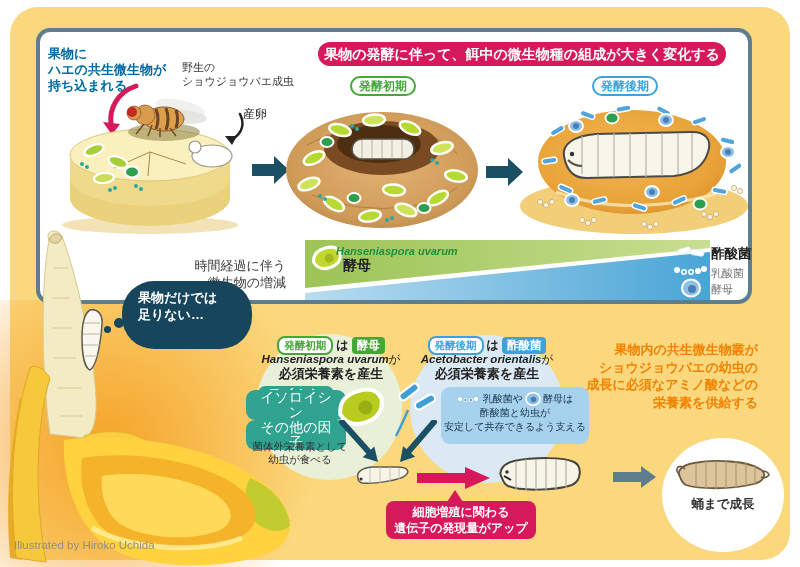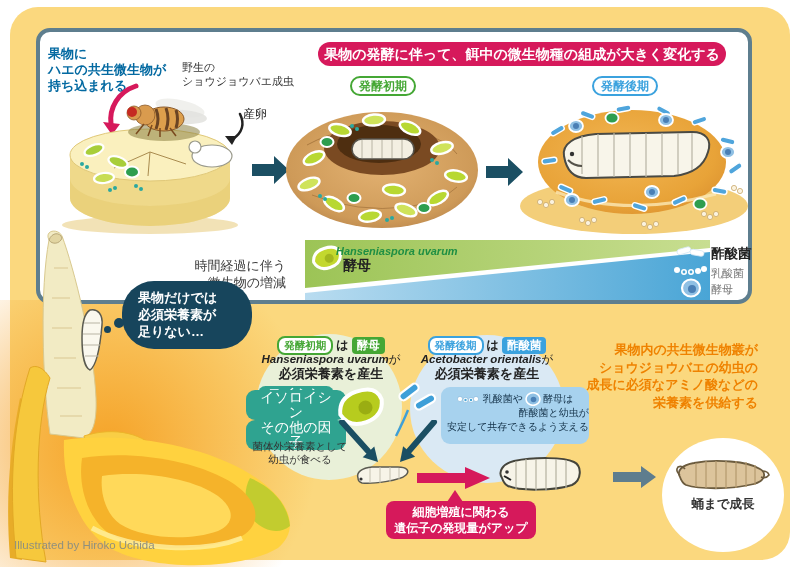--- a/index.html
+++ b/index.html
@@ -34,21 +34,21 @@
   .badge{color:#fff;font-weight:bold;font-size:11.5px;line-height:15px;padding:1px 5px;border-radius:4px;}
   .badge.g{background:#45A735;}
   .badge.b{background:#3BA2DE;}
   .species{font-size:11.5px;color:#222;text-align:center;}
   .species i{font-weight:bold;}
   .produce{font-size:13px;font-weight:bold;color:#222;text-align:center;}
   .pillrow{text-align:center;}
   .pill{display:inline-block;background:#2FA390;color:#fff;font-weight:normal;font-size:14px;
         line-height:15px;padding:0 9px;border-radius:9px;}
   .cnote{font-size:10.5px;color:#333;line-height:13px;text-align:center;}
-  .latebox{background:#A7D2EE;border-radius:9px;font-size:10px;color:#15334A;text-align:right;line-height:14px;padding-top:5px;}
+  .latebox{background:#A7D2EE;border-radius:9px;font-size:10px;color:#15334A;text-align:center;line-height:14px;padding-top:5px;}
   .latebox .row1{display:flex;align-items:center;justify-content:center;gap:2px;}
   .summary{color:#EF8200;font-weight:bold;font-size:13px;line-height:17.5px;text-align:right;}
   .genebox{background:#D6195B;color:#fff;font-weight:bold;font-size:12px;line-height:16px;
            text-align:center;border-radius:8px;padding-top:3px;}
   .genetri{width:0;height:0;border-left:8px solid transparent;border-right:8px solid transparent;
            border-bottom:12px solid #D6195B;}
   .pupacircle{background:#fff;border-radius:50%;}
   .pupalabel{font-size:12.5px;font-weight:bold;color:#333;text-align:center;}
   .credit{color:#90907E;font-size:11.5px;}
   .ital{font-style:italic;font-weight:bold;}
@@ -311,21 +311,20 @@
     <path d="M82,208 C112,198 145,206 155,224 C148,240 115,244 96,234 C88,228 83,218 82,208 Z" fill="#F9CE45" stroke="#EDB42A" stroke-width="1"></path>
     <path d="M62,212 C120,204 200,216 248,246 C290,272 298,302 276,320 C240,342 150,344 108,320 C78,302 60,258 62,212 Z" fill="#FFD23F"></path>
     <path d="M248,250 C272,260 286,278 288,298 C276,308 258,302 248,288 C242,276 242,260 248,250 Z" fill="#C2CC2F"></path>
     <path d="M80,230 C130,222 195,232 232,256 C258,274 260,296 240,308 C200,326 135,324 105,304 C85,288 76,258 80,230 Z" fill="#F5B32A"></path>
     <path d="M100,248 C140,242 190,250 216,268 C234,282 232,296 216,303 C185,314 140,310 118,296 C104,286 98,266 100,248 Z" fill="#FFD95A"></path>
     <path d="M90,300 C130,322 200,326 240,310" stroke="#FFF0A0" stroke-width="5" fill="none" opacity="0.8"></path>
   </svg>
 
   <div class="abs bubble" style="left:122px;top:281px;width:130px;height:68px;">
     <div>果物だけでは</div>
-    <div>必須栄養素が</div>
     <div>足りない…</div>
   </div>
   <div class="abs dot" style="left:104px;top:326px;width:7px;height:7px;"></div>
   <div class="abs dot" style="left:114px;top:318px;width:10px;height:10px;"></div>
 
   <div class="abs circle" style="left:256px;top:334px;width:146px;height:146px;background:#E9F0D8;"></div>
   <div class="abs hdr" style="left:254px;top:336px;width:154px;">
     <span class="minipill g">発酵初期</span>
     <span>は</span>
     <span class="badge g">酵母</span>

